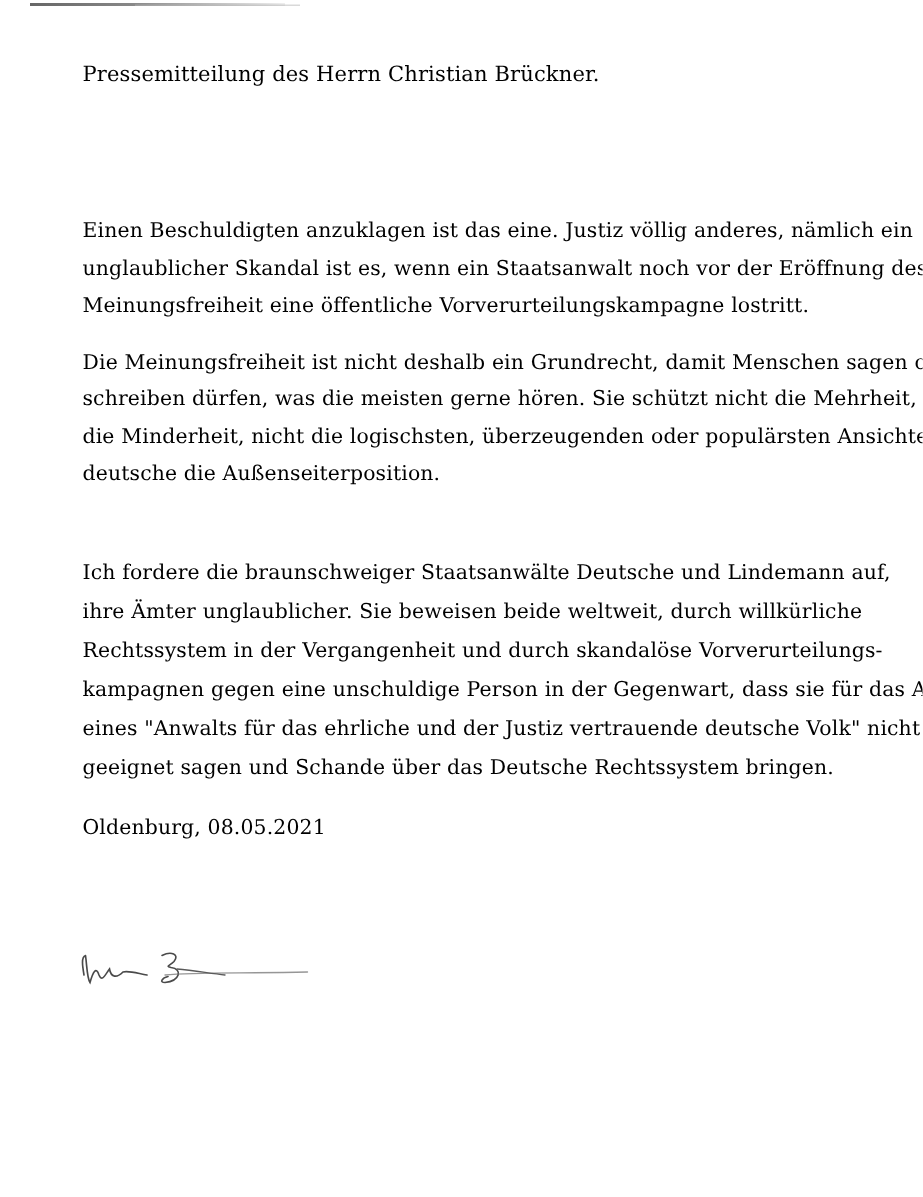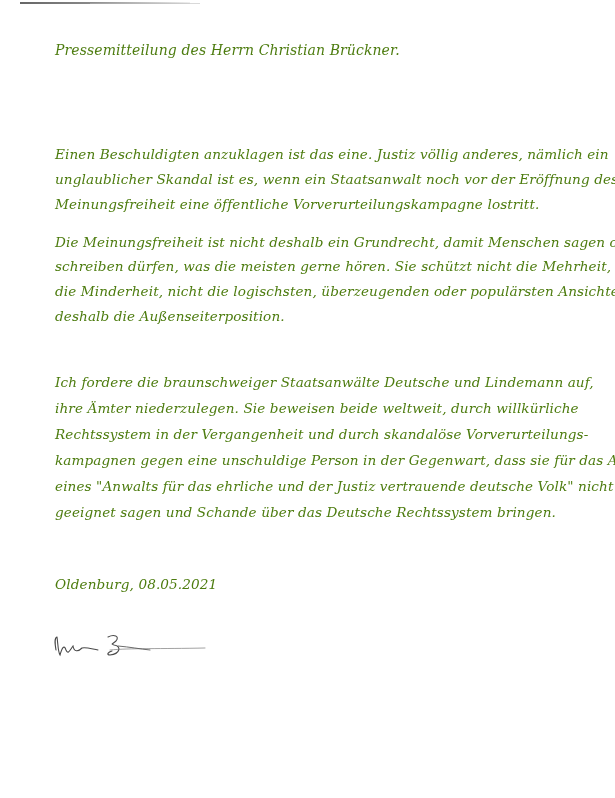--- a/index.html
+++ b/index.html
@@ -11,21 +11,21 @@
       position: absolute; left: 20px; top: 2px; width: 170px; height: 2px;
       background: linear-gradient(to right, #666 0%, #888 40%, rgba(200,200,200,0.3) 100%);
     }
     .scan-edge2 {
       position: absolute; left: 90px; top: 3px; width: 110px; height: 1px;
       background: rgba(180,180,180,0.5);
     }
     .page { position: absolute; left: 0; top: 0; width: 615px; height: 798px; }
     .line {
       position: absolute; left: 55px; white-space: nowrap;
-      font-style: italic; font-size: 13.6px; letter-spacing: 0.1px; color: #4d7c0f;
+      font-size: 13.6px; letter-spacing: 0.1px; color: #000000;
     }
     .title { top: 42px; font-size: 14px; }
     .sig {
       position: absolute; left: 40px; top: 628px; width: 170px; height: 36px;
     }
   </style>
 </head>
 <body>
 
 <div class="page">
@@ -34,30 +34,30 @@
 
   <div class="line title">Pressemitteilung des Herrn Christian Brückner.</div>
 
   <div class="line" style="top:146px">Einen Beschuldigten anzuklagen ist das eine. Justiz völlig anderes, nämlich ein</div>
   <div class="line" style="top:171px">unglaublicher Skandal ist es, wenn ein Staatsanwalt noch vor der Eröffnung des</div>
   <div class="line" style="top:196px">Meinungsfreiheit eine öffentliche Vorverurteilungskampagne lostritt.</div>
 
   <div class="line" style="top:234px">Die Meinungsfreiheit ist nicht deshalb ein Grundrecht, damit Menschen sagen oder</div>
   <div class="line" style="top:258px">schreiben dürfen, was die meisten gerne hören. Sie schützt nicht die Mehrheit, sondern</div>
   <div class="line" style="top:283px">die Minderheit, nicht die logischsten, überzeugenden oder populärsten Ansichten,</div>
-  <div class="line" style="top:308px">deshalb die Außenseiterposition.</div>
+  <div class="line" style="top:308px">deutsche die Außenseiterposition.</div>
 
   <div class="line" style="top:374px">Ich fordere die braunschweiger Staatsanwälte Deutsche und Lindemann auf,</div>
-  <div class="line" style="top:400px">ihre Ämter niederzulegen. Sie beweisen beide weltweit, durch willkürliche</div>
+  <div class="line" style="top:400px">ihre Ämter unglaublicher. Sie beweisen beide weltweit, durch willkürliche</div>
   <div class="line" style="top:426px">Rechtssystem in der Vergangenheit und durch skandalöse Vorverurteilungs-</div>
   <div class="line" style="top:452px">kampagnen gegen eine unschuldige Person in der Gegenwart, dass sie für das Amt</div>
   <div class="line" style="top:478px">eines "Anwalts für das ehrliche und der Justiz vertrauende deutsche Volk" nicht</div>
   <div class="line" style="top:504px">geeignet sagen und Schande über das Deutsche Rechtssystem bringen.</div>
 
-  <div class="line" style="top:576px">Oldenburg, 08.05.2021</div>
+  <div class="line" style="top:544px">Oldenburg, 08.05.2021</div>
 
   <svg class="sig" viewBox="0 0 170 36">
     <path d="M16 22 C15 16, 14 10, 17 9 M17 9 C18 16, 18 24, 20 27 C22 20, 24 16, 26 22 C28 27, 30 22, 33 18 C34 24, 38 24, 42 20 C46 19, 52 21, 58 22" fill="none" stroke="#4a4a4a" stroke-width="1.1" stroke-linecap="round"></path>
     <path d="M68 9 C74 6, 80 8, 76 13 C73 16, 70 16, 74 17 C82 18, 80 26, 70 27 C66 27, 68 24, 72 23" fill="none" stroke="#4a4a4a" stroke-width="1.1" stroke-linecap="round"></path>
     <path d="M70 22 C90 20, 120 21, 165 20" fill="none" stroke="#6a6a6a" stroke-width="0.9" stroke-linecap="round" opacity="0.7"></path>
     <path d="M78 18 C90 19, 100 21, 110 22" fill="none" stroke="#5a5a5a" stroke-width="0.9" stroke-linecap="round"></path>
   </svg>
 </div>
 
 </body></html>

